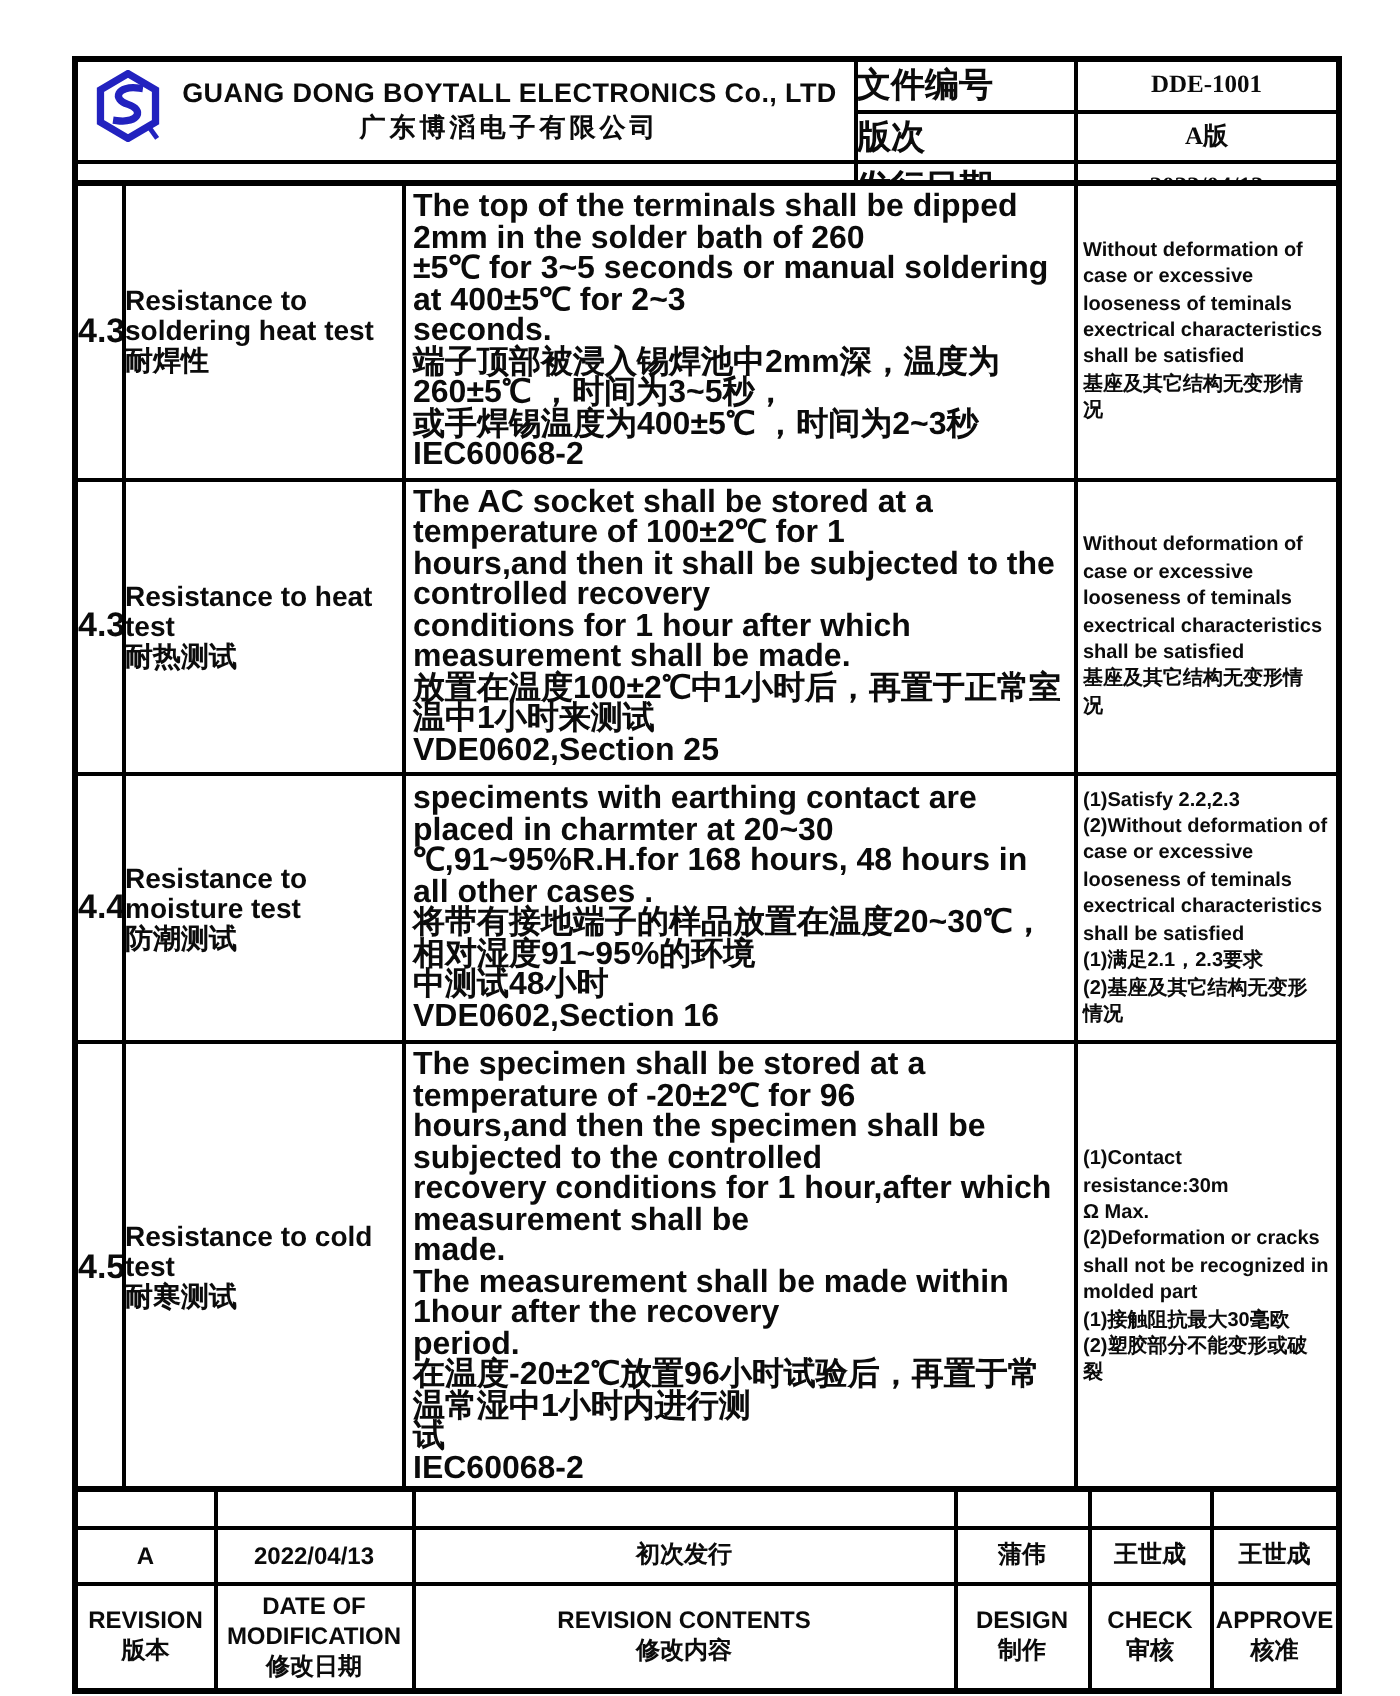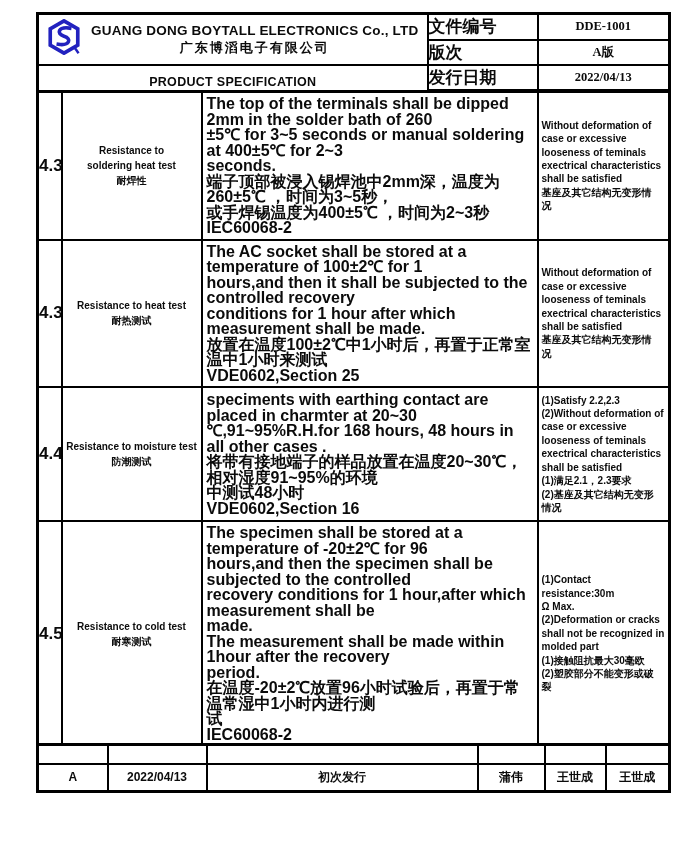--- a/index.html
+++ b/index.html
@@ -10,37 +10,37 @@
     font-family:"Liberation Sans",sans-serif;
     font-weight:bold;
     color:#0b0b0b;
     overflow:hidden;
   }
   table{border-collapse:collapse;table-layout:fixed;position:absolute;left:36px;background:#fff;}
   td{border:2px solid #000;padding:0;overflow:hidden;vertical-align:middle;}
   .tbl-outer{border:3px solid #000;}
 
   
-  .hdr-tbl{top:12px;width:632px;}
+  .hdr-tbl{top:28px;width:632px;}
   .company-cell{padding:2px 4px;}
   .company-inner{display:flex;align-items:center;height:100%;}
   .logo{color:#2222bf;margin:0 6px 0 4px;flex:0 0 auto;}
   .company-text{flex:1;text-align:center;}
   .company-en{font-size:13.5px;line-height:17px;letter-spacing:0.2px;}
   .company-cn{font-size:13px;line-height:17px;letter-spacing:2px;}
   .prod-title{text-align:center;margin-top:16px;}
   .prod-en{font-size:12.5px;line-height:16px;letter-spacing:0.3px;}
   .prod-cn{font-size:12.5px;line-height:16px;letter-spacing:2px;}
   .fld-label{font-size:17px;}
   .fld-value{text-align:center;font-size:12.5px;font-family:Liberation Serif, serif;}
 
   
   .spec-tbl{top:90px;width:632px;}
   .col-no{text-align:center;font-size:17px;}
-  .col-name{text-align:center;font-size:10px;line-height:15px;white-space:pre-wrap;}
+  .col-name{text-align:left;font-size:14px;line-height:15px;white-space:pre-wrap;}
   .col-content{font-size:16px;line-height:15.5px;padding:3px 4px;white-space:pre-wrap;vertical-align:middle;}
   .col-criteria{font-size:10px;line-height:13.4px;padding:2px 3px;white-space:pre-wrap;vertical-align:middle;}
   .note-cell{vertical-align:top;font-size:12px;padding:3px 4px;}
 
   
   .rev-tbl{top:743px;width:632px;}
   .rev-data{text-align:center;font-size:12px;}
   .rev-head{text-align:center;font-size:12px;line-height:15px;white-space:pre-wrap;}
 </style>
 </head>
@@ -200,16 +200,31 @@
       <td></td>
     </tr>
     <tr style="height:28px">
       <td class="rev-data">A</td>
       <td class="rev-data">2022/04/13</td>
       <td class="rev-data">初次发行</td>
       <td class="rev-data">蒲伟</td>
       <td class="rev-data">王世成</td>
       <td class="rev-data">王世成</td>
     </tr>
+    <tr style="height:54px">
+      <td class="rev-head">REVISION
+版本</td>
+      <td class="rev-head">DATE OF
+MODIFICATION
+修改日期</td>
+      <td class="rev-head">REVISION CONTENTS
+修改内容</td>
+      <td class="rev-head">DESIGN
+制作</td>
+      <td class="rev-head">CHECK
+审核</td>
+      <td class="rev-head">APPROVE
+核准</td>
+    </tr>
   </tbody>
     </table>
 
 </div>
 
 </body></html>

